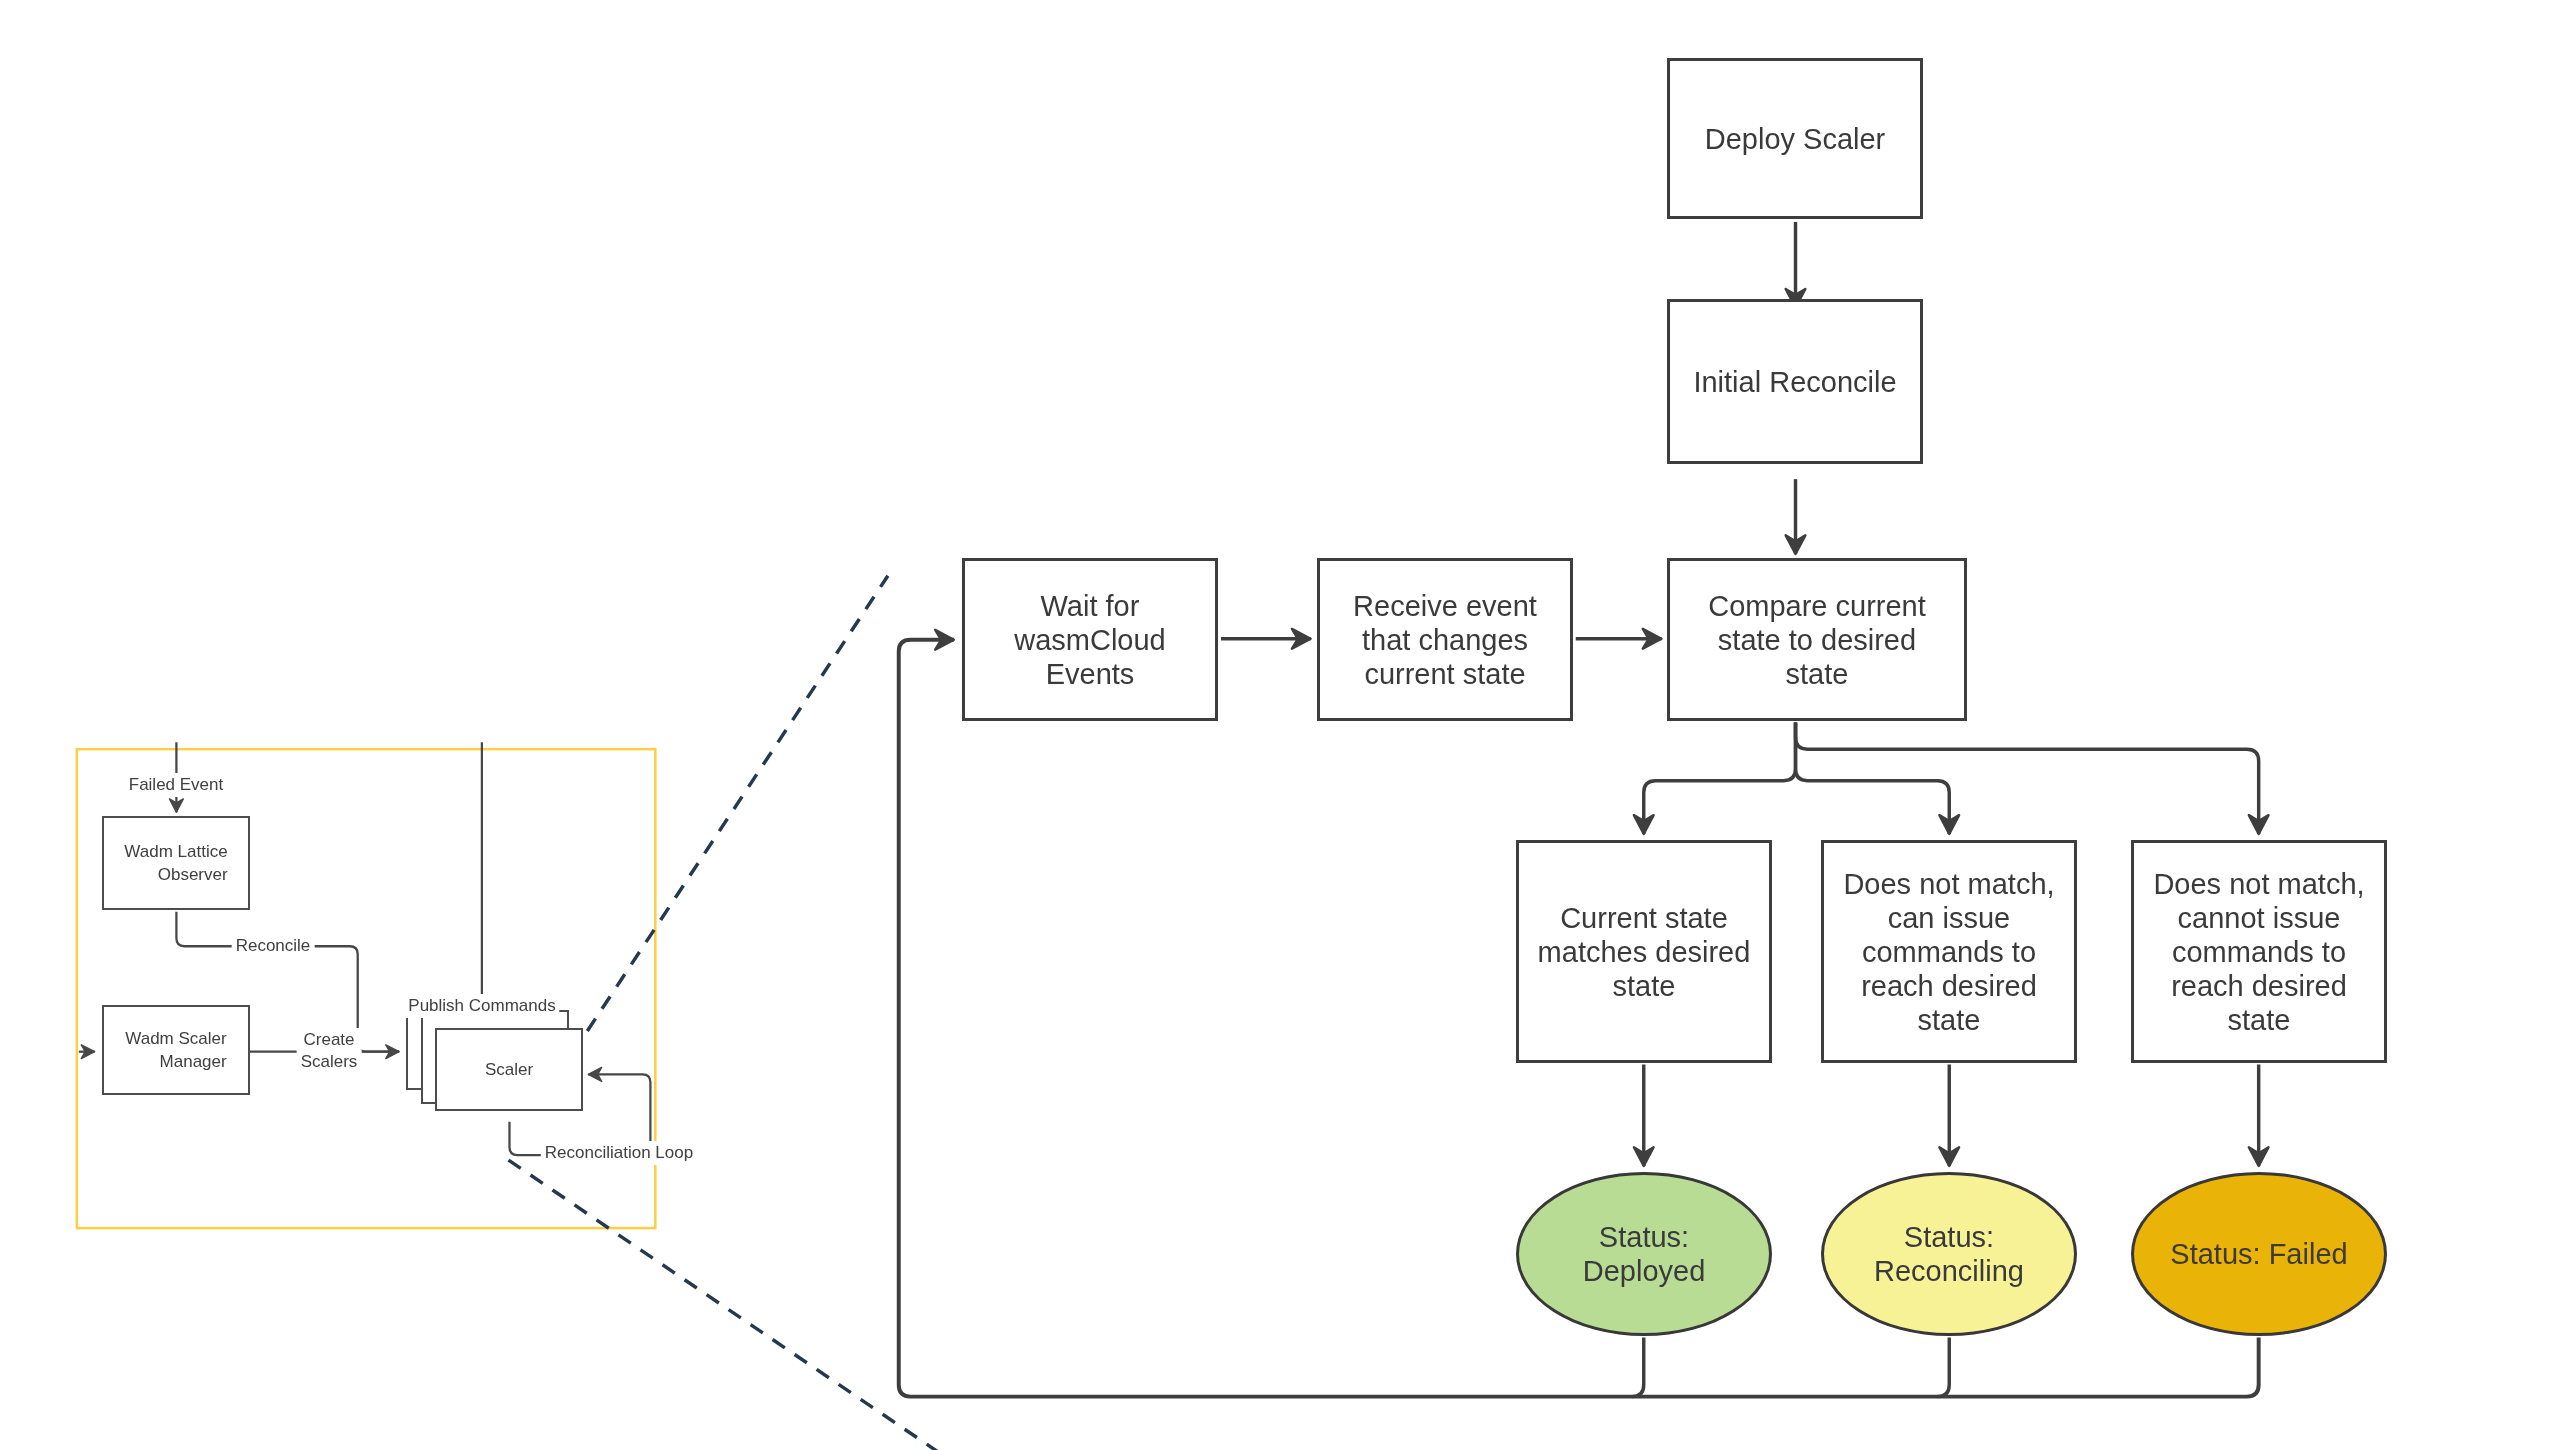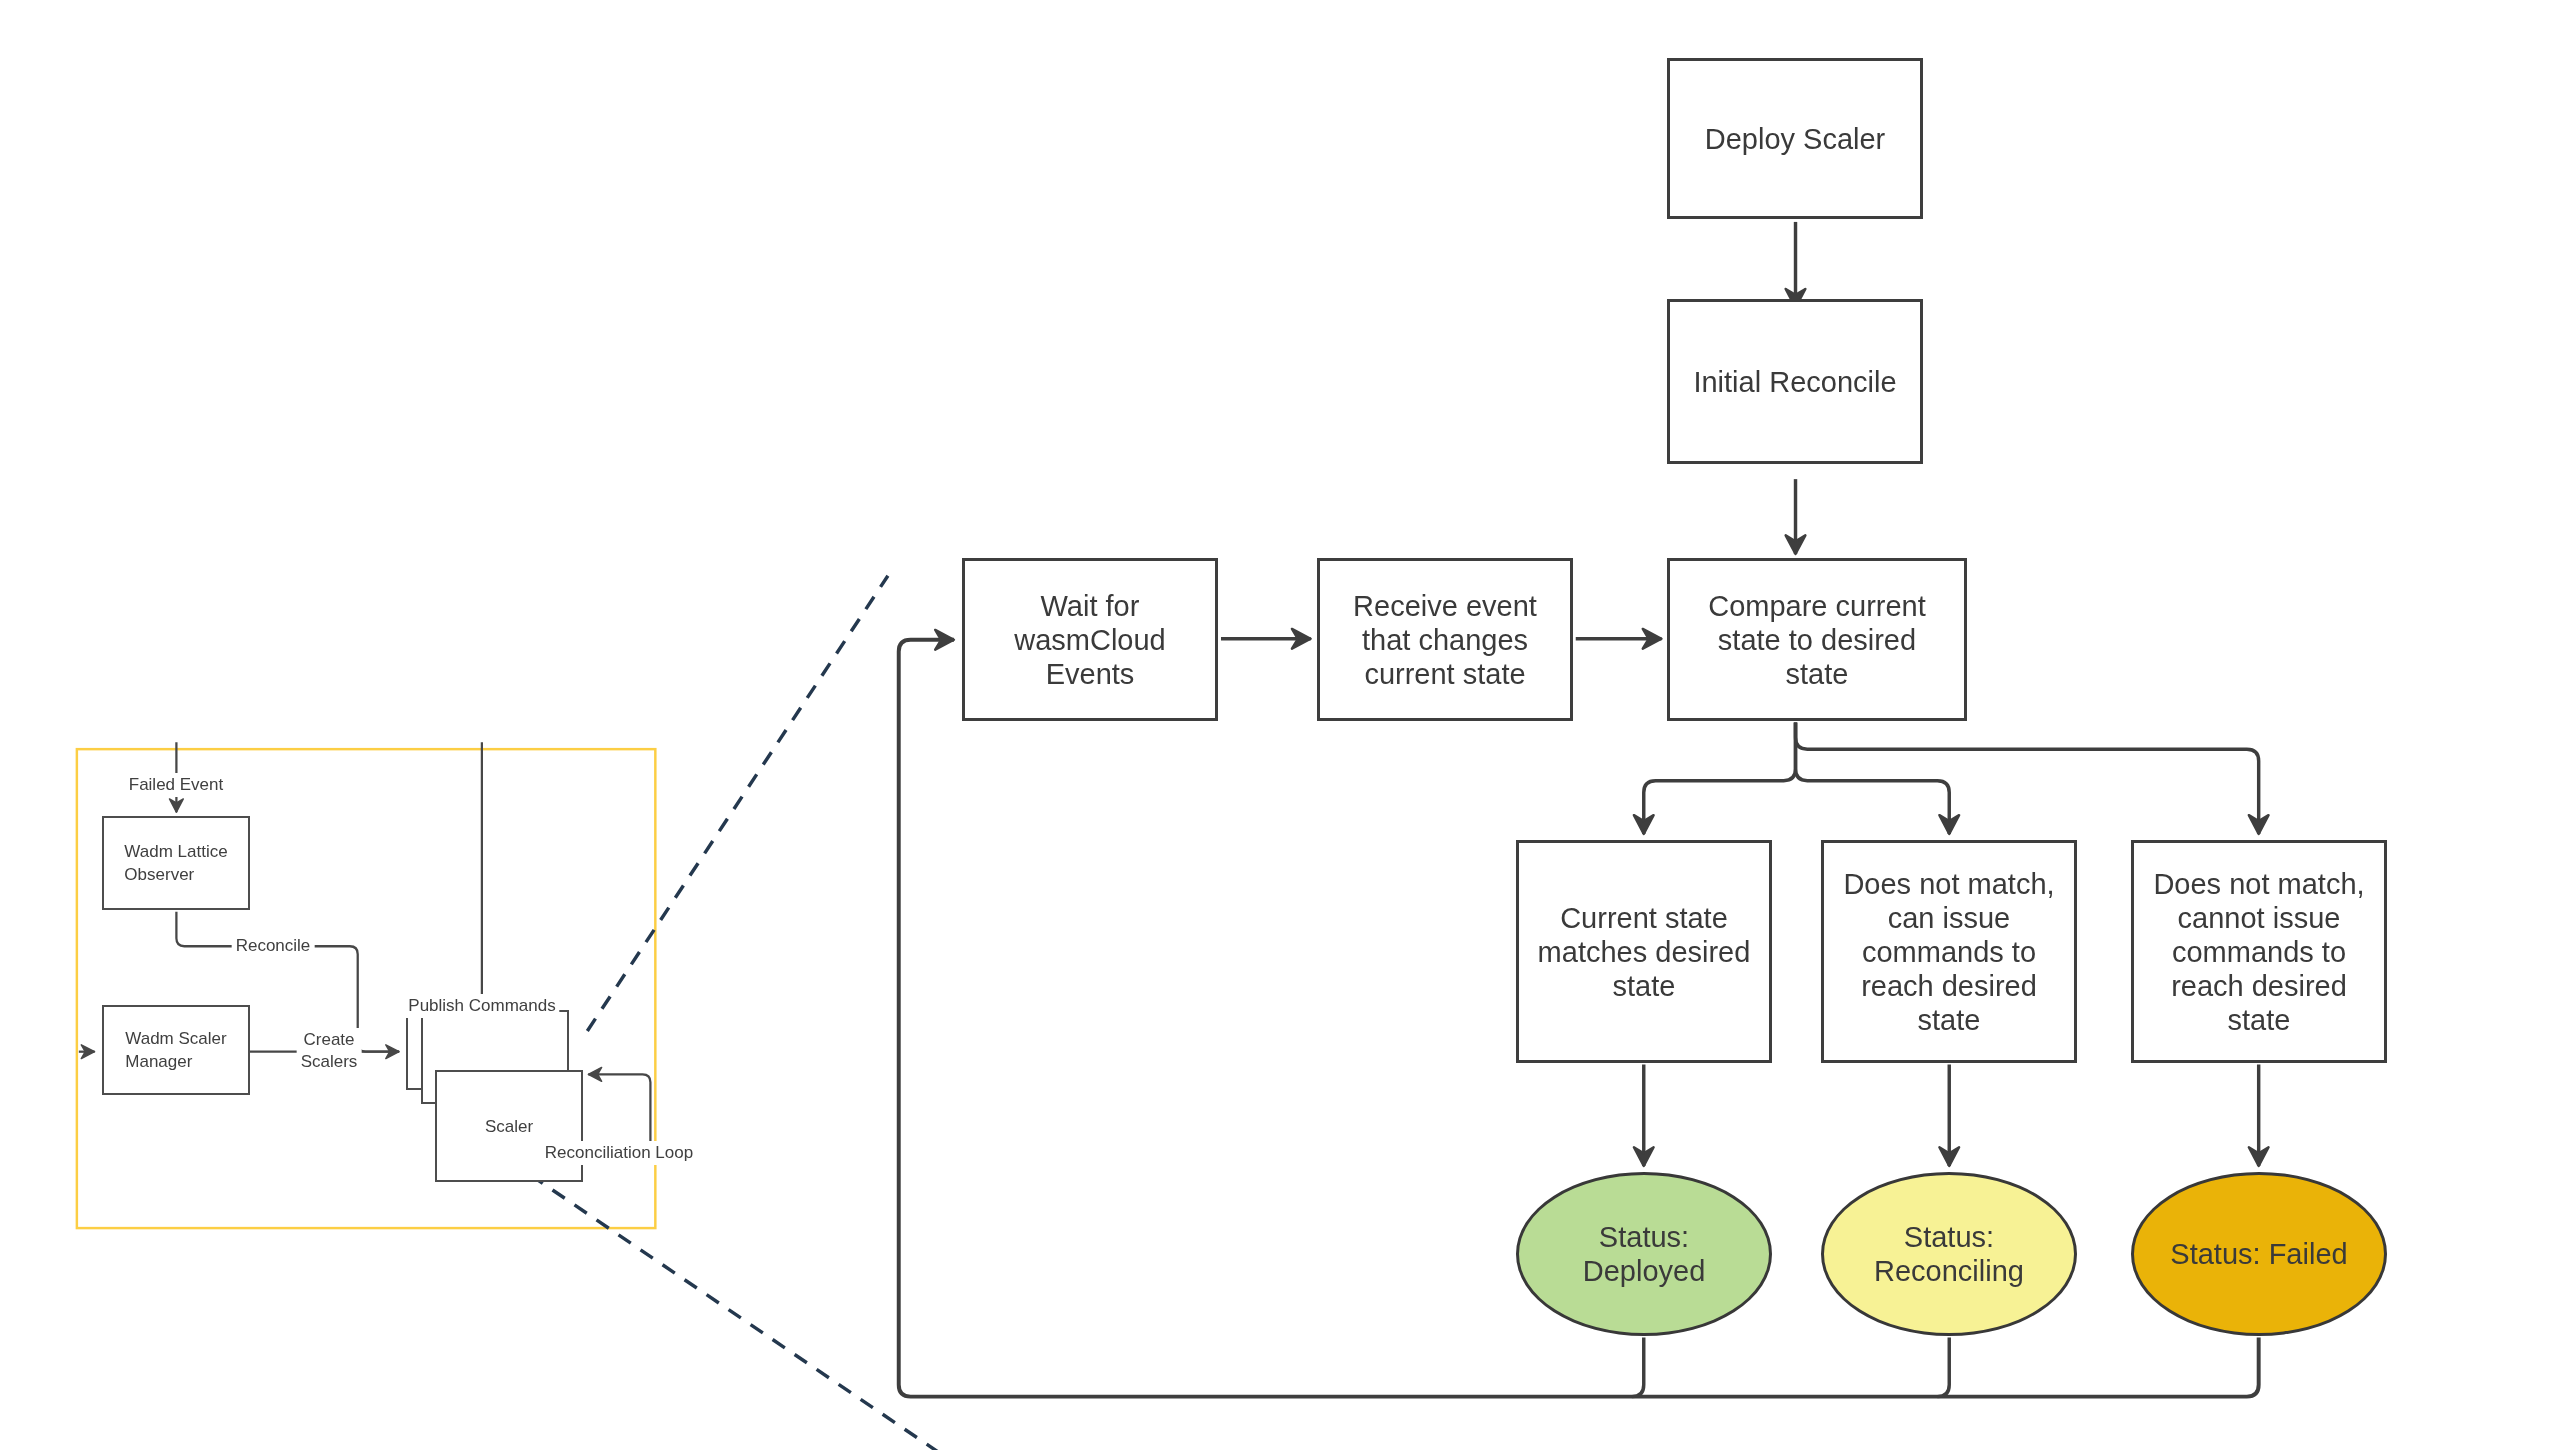--- a/index.html
+++ b/index.html
@@ -10,21 +10,21 @@
   #edge-layer{position:absolute;left:0;top:0;width:2576px;height:1451px;}
   .node{
     position:absolute;background:#ffffff;border:3px solid #3e3e3e;
     display:flex;align-items:center;justify-content:center;text-align:center;
     color:#3a3a3a;font-size:29px;line-height:34px;box-sizing:border-box;
   }
   .node .lbl{white-space:pre-line;}
   .ellipse{border-radius:50%;border:3px solid #383838;}
   .mini-node{
     position:absolute;background:#ffffff;border:2px solid #4d4d4d;
-    display:flex;align-items:center;justify-content:center;text-align:left;
+    display:flex;align-items:center;justify-content:center;text-align:right;
     color:#3f3f3f;font-size:17px;line-height:23px;box-sizing:border-box;
   }
   .mini-node .lbl{white-space:pre-line;}
   .edge-label{
     position:absolute;transform:translate(-50%,-50%);background:#ffffff;
     padding:1px 4px;color:#404040;font-size:17px;line-height:22px;
     text-align:center;white-space:pre-line;
   }
 </style>
 </head>
@@ -129,21 +129,21 @@
 <div class="mini-node" style="left:102px;top:816px;width:148px;height:94px">
   <span class="lbl">Wadm Lattice
 Observer</span>
 </div>
 <div class="mini-node" style="left:102px;top:1005px;width:148px;height:90px">
   <span class="lbl">Wadm Scaler
 Manager</span>
 </div>
 <div class="mini-node" style="left:406px;top:996px;width:148px;height:94px"></div>
 <div class="mini-node" style="left:421px;top:1010px;width:148px;height:94px"></div>
-<div class="mini-node" style="left:435px;top:1070px;width:148px;height:112px">
+<div class="mini-node" style="left:435px;top:1028px;width:148px;height:83px">
   <span class="lbl">Scaler</span>
 </div>
 
 <div class="edge-label" style="left:176px;top:785px">Failed Event</div>
 <div class="edge-label" style="left:273px;top:946px">Reconcile</div>
 <div class="edge-label" style="left:329px;top:1051px">Create
 Scalers</div>
 <div class="edge-label" style="left:482px;top:1006px">Publish Commands</div>
 <div class="edge-label" style="left:619px;top:1153px">Reconciliation Loop</div>
 

